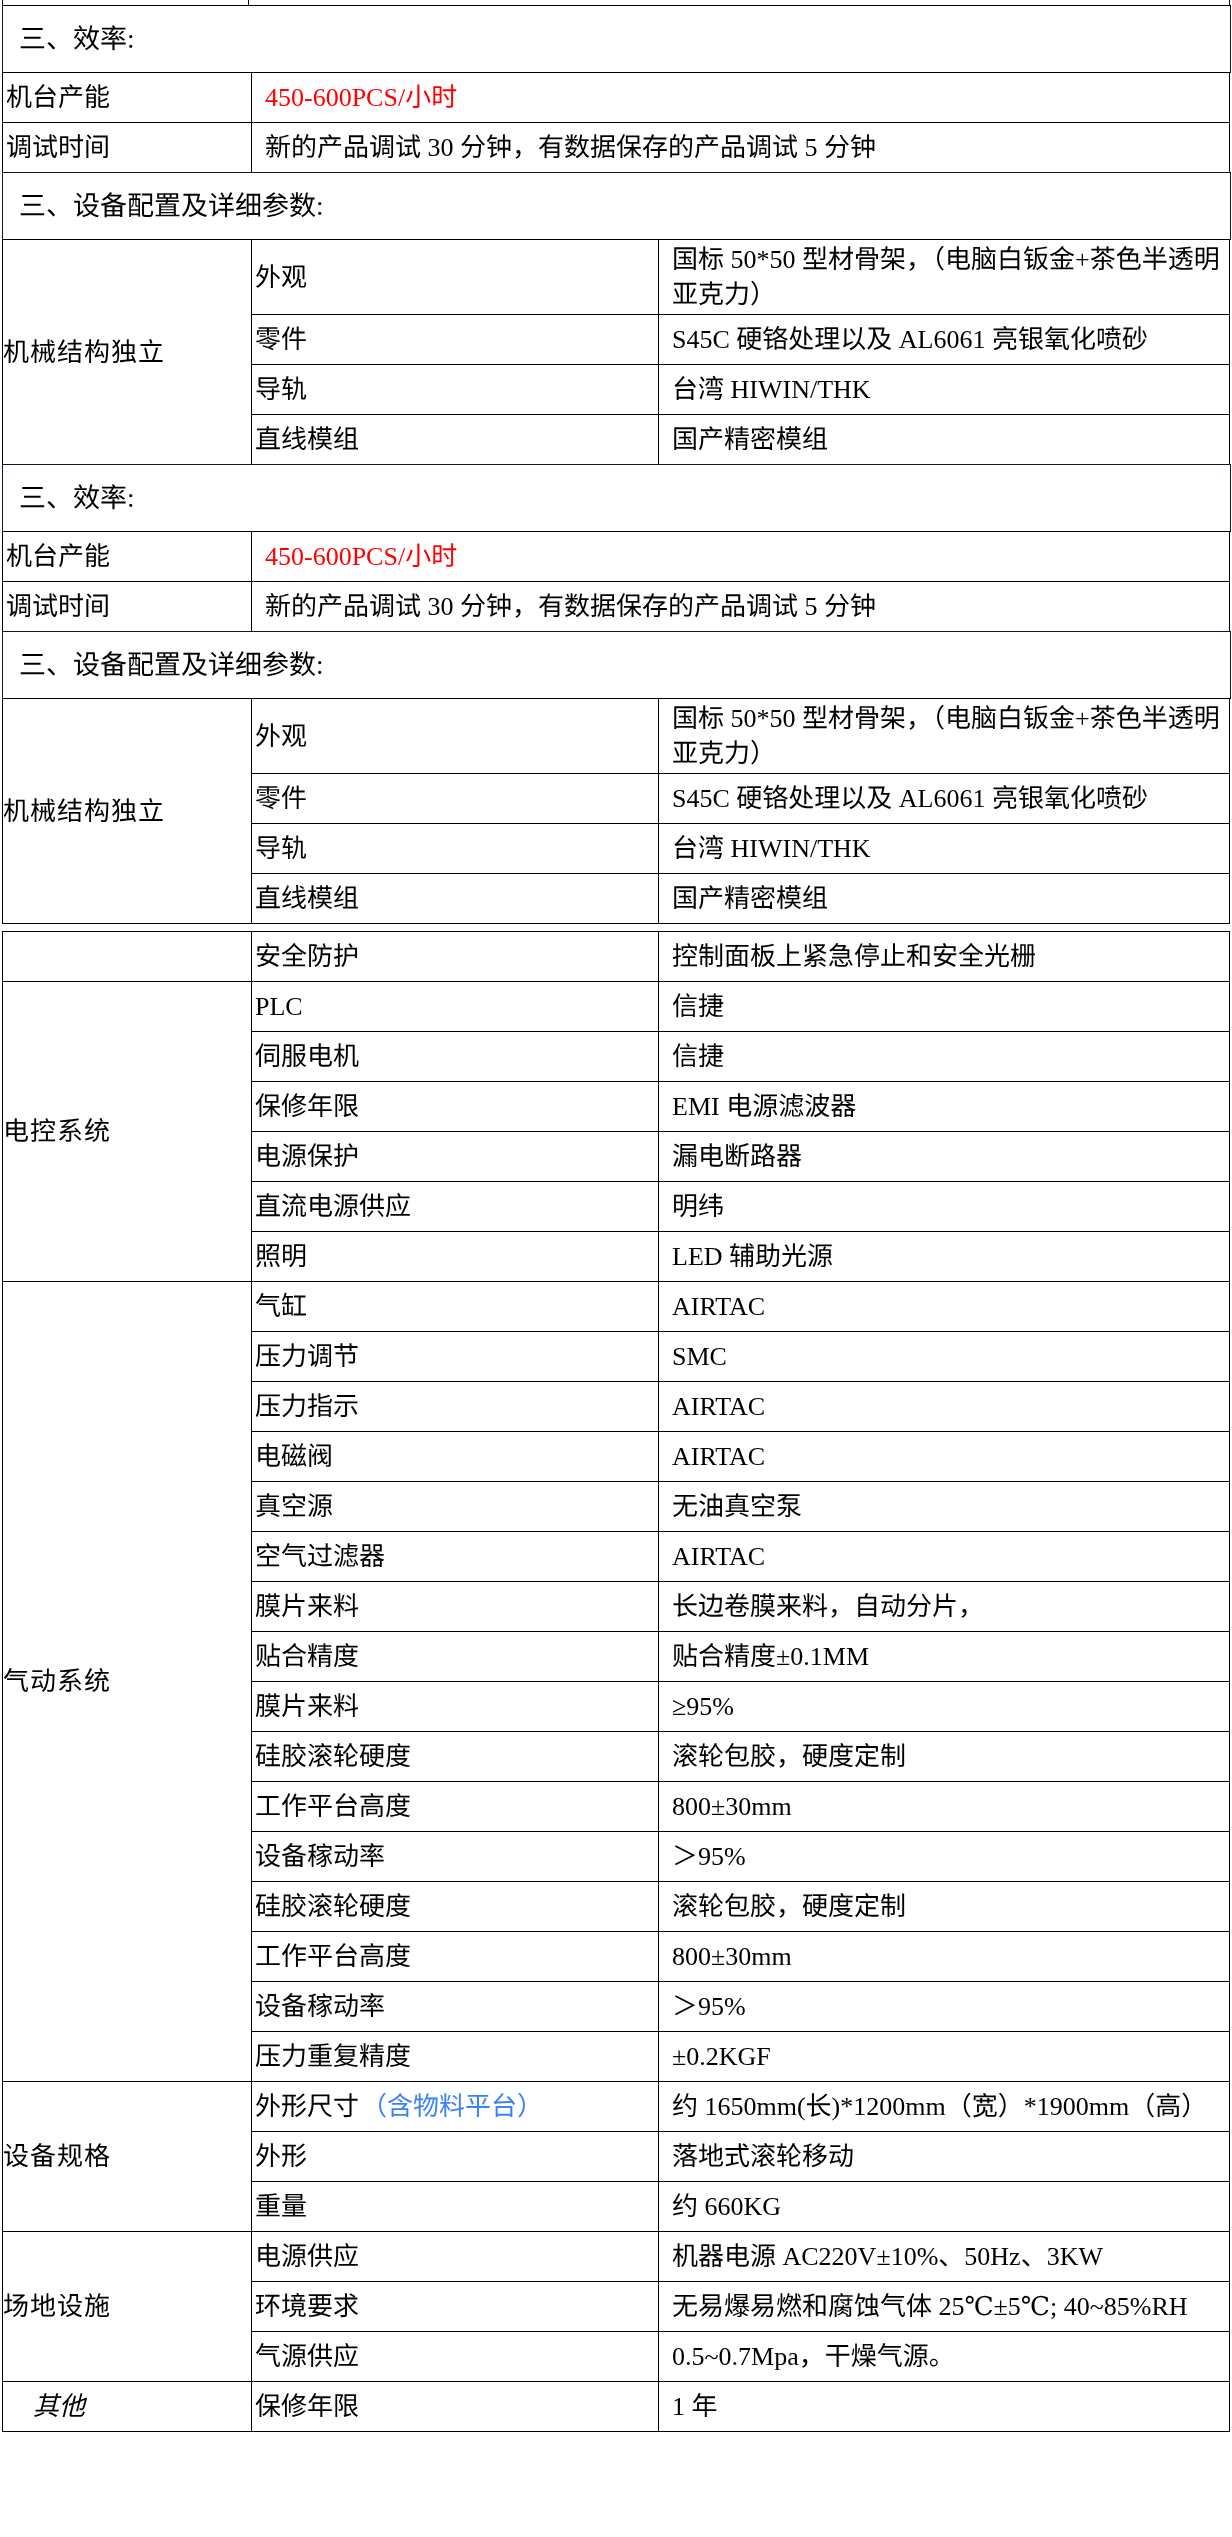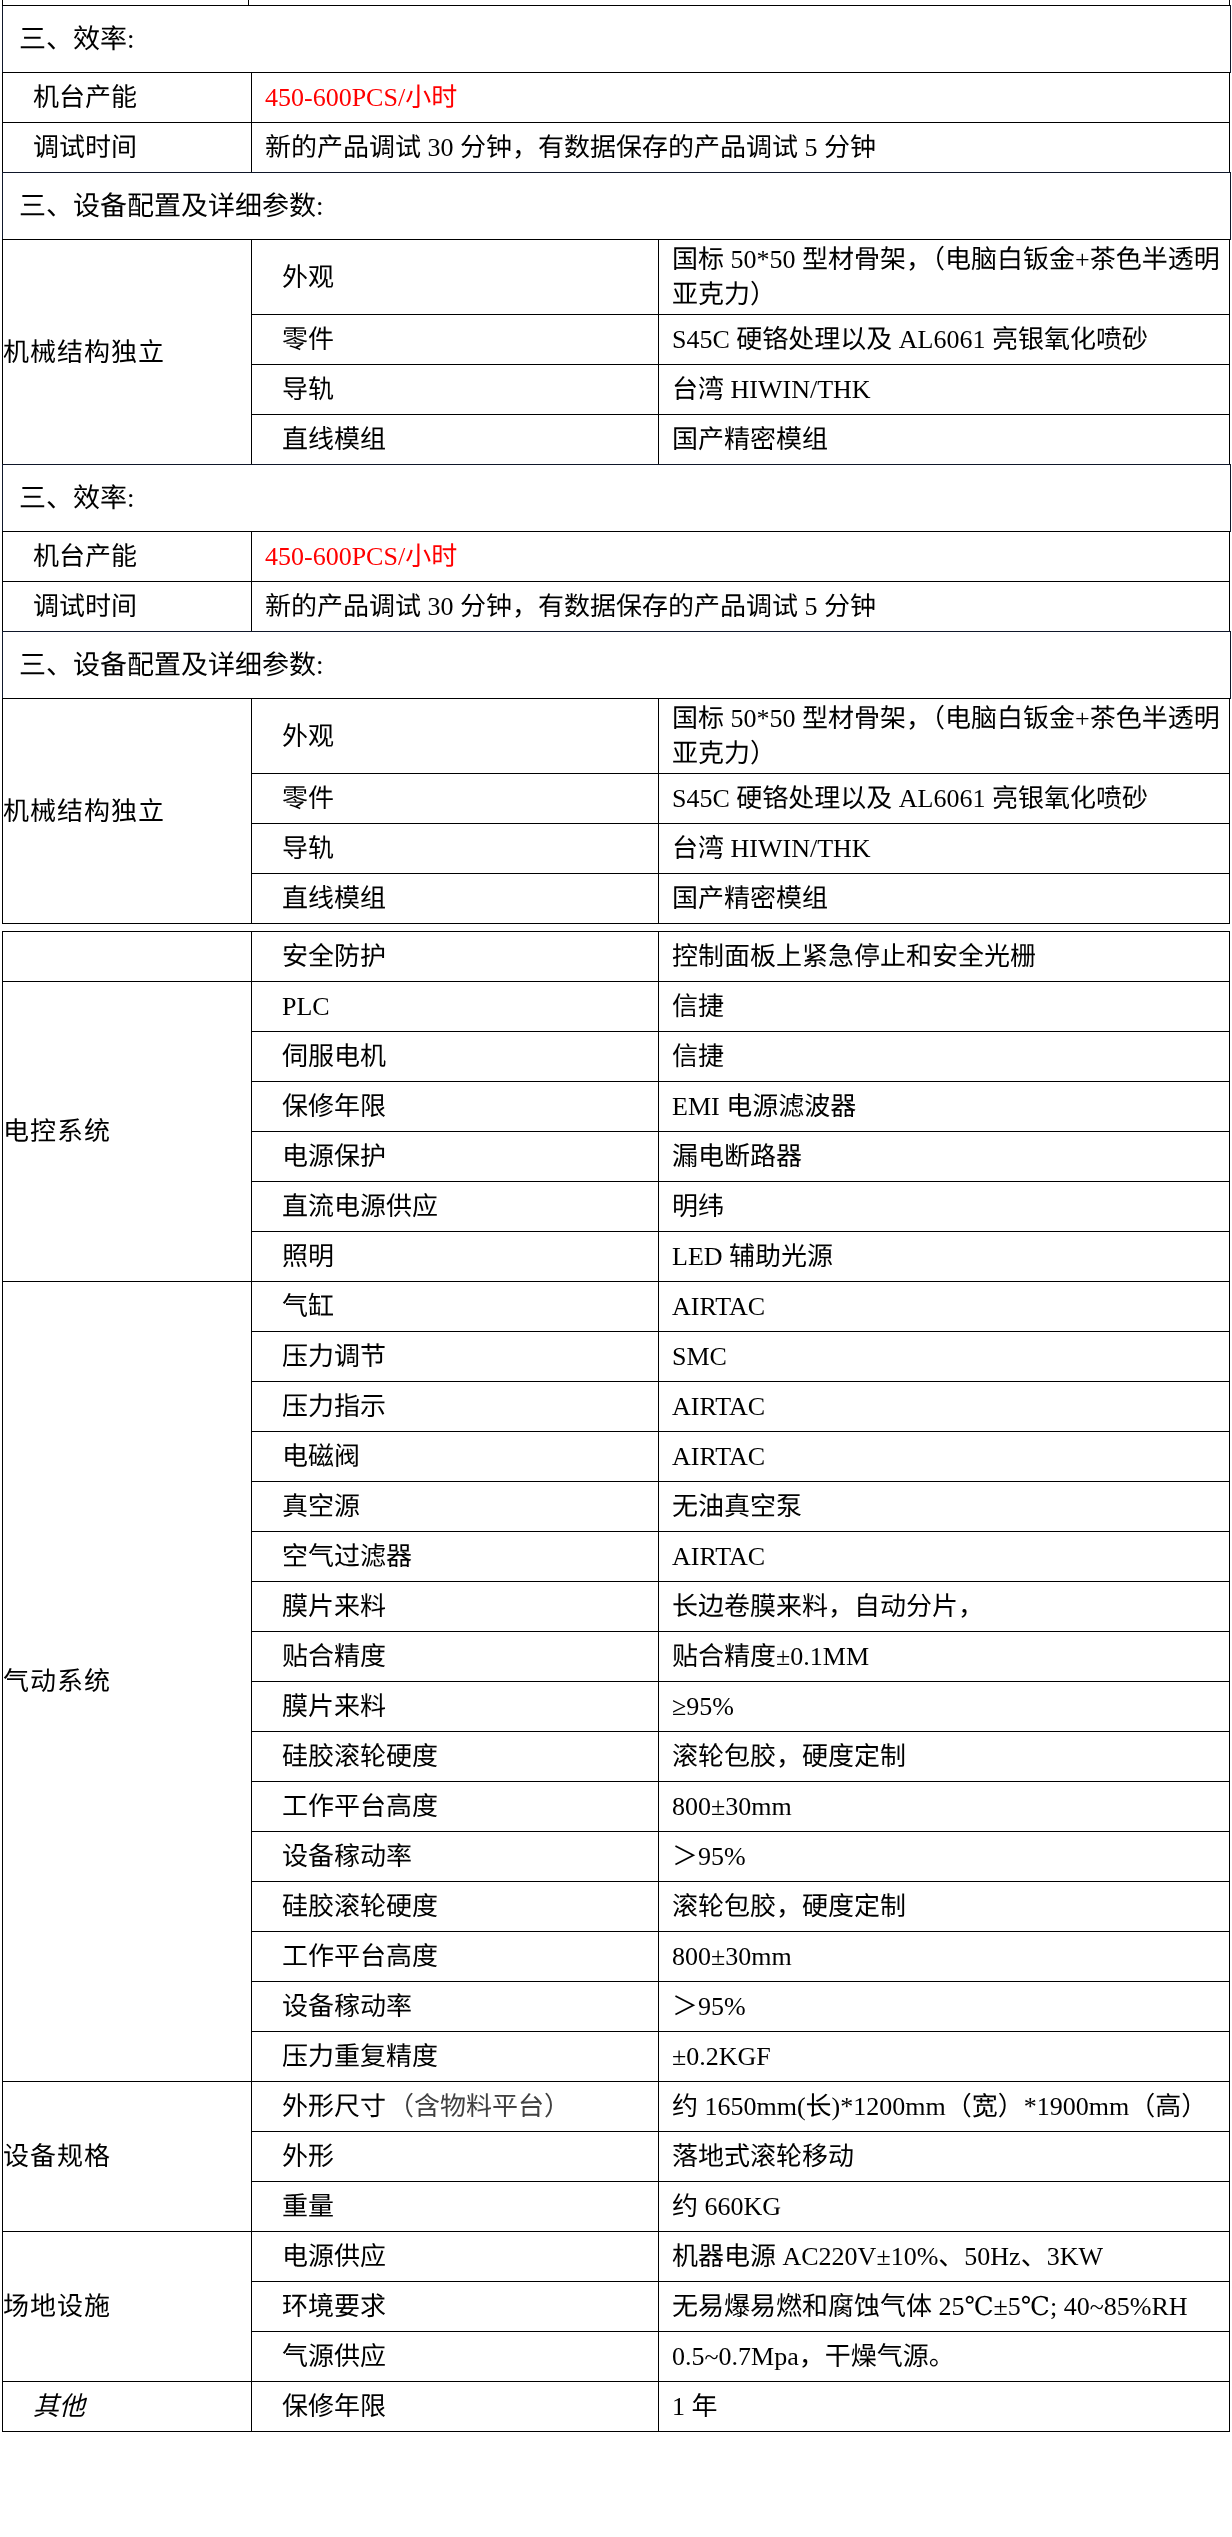--- a/index.html
+++ b/index.html
@@ -41,21 +41,21 @@
   }
   table.spec-table.detached{margin-top:7px;border-radius:15px;}
   td{
     border:1px solid #000;
     vertical-align:middle;
     padding:2px 6px 2px 0;
     overflow:hidden;
     word-break:break-all;
   }
   tr{height:50px;}
-  td.k{padding-left:30px;}
+  td.k{padding-left:3px;}
   td.v{padding-left:13px;padding-right:8px;}
   td.g{text-align:left;letter-spacing:1px;}
   td.g.g-left{text-align:left;padding-left:30px;letter-spacing:0;font-style:italic;}
   .suffix{margin-left:2px;}
 </style>
 </head>
 <body>
 
 <div class="doc">
   <div class="sliver">
@@ -282,21 +282,21 @@
     </table>
     <table class="spec-table">
       <colgroup>
         <col style="width: 249px;">
         <col style="width: 407px;">
         <col>
       </colgroup>
       <tbody>
         <tr>
           <td class="g" rowspan="3"><span>设备规格</span></td>
-          <td class="k"><span>外形尺寸</span><span class="suffix" style="color: #404040;">（含物料平台）</span></td>
+          <td class="k"><span>外形尺寸</span><span class="suffix" style="color: #3b82f6;">（含物料平台）</span></td>
           <td class="v"><span>约 1650mm(长)*1200mm（宽）*1900mm（高）</span></td>
         </tr>
         <tr>
           <td class="k"><span>外形</span></td>
           <td class="v"><span>落地式滚轮移动</span></td>
         </tr>
         <tr>
           <td class="k"><span>重量</span></td>
           <td class="v"><span>约 660KG</span></td>
         </tr>

